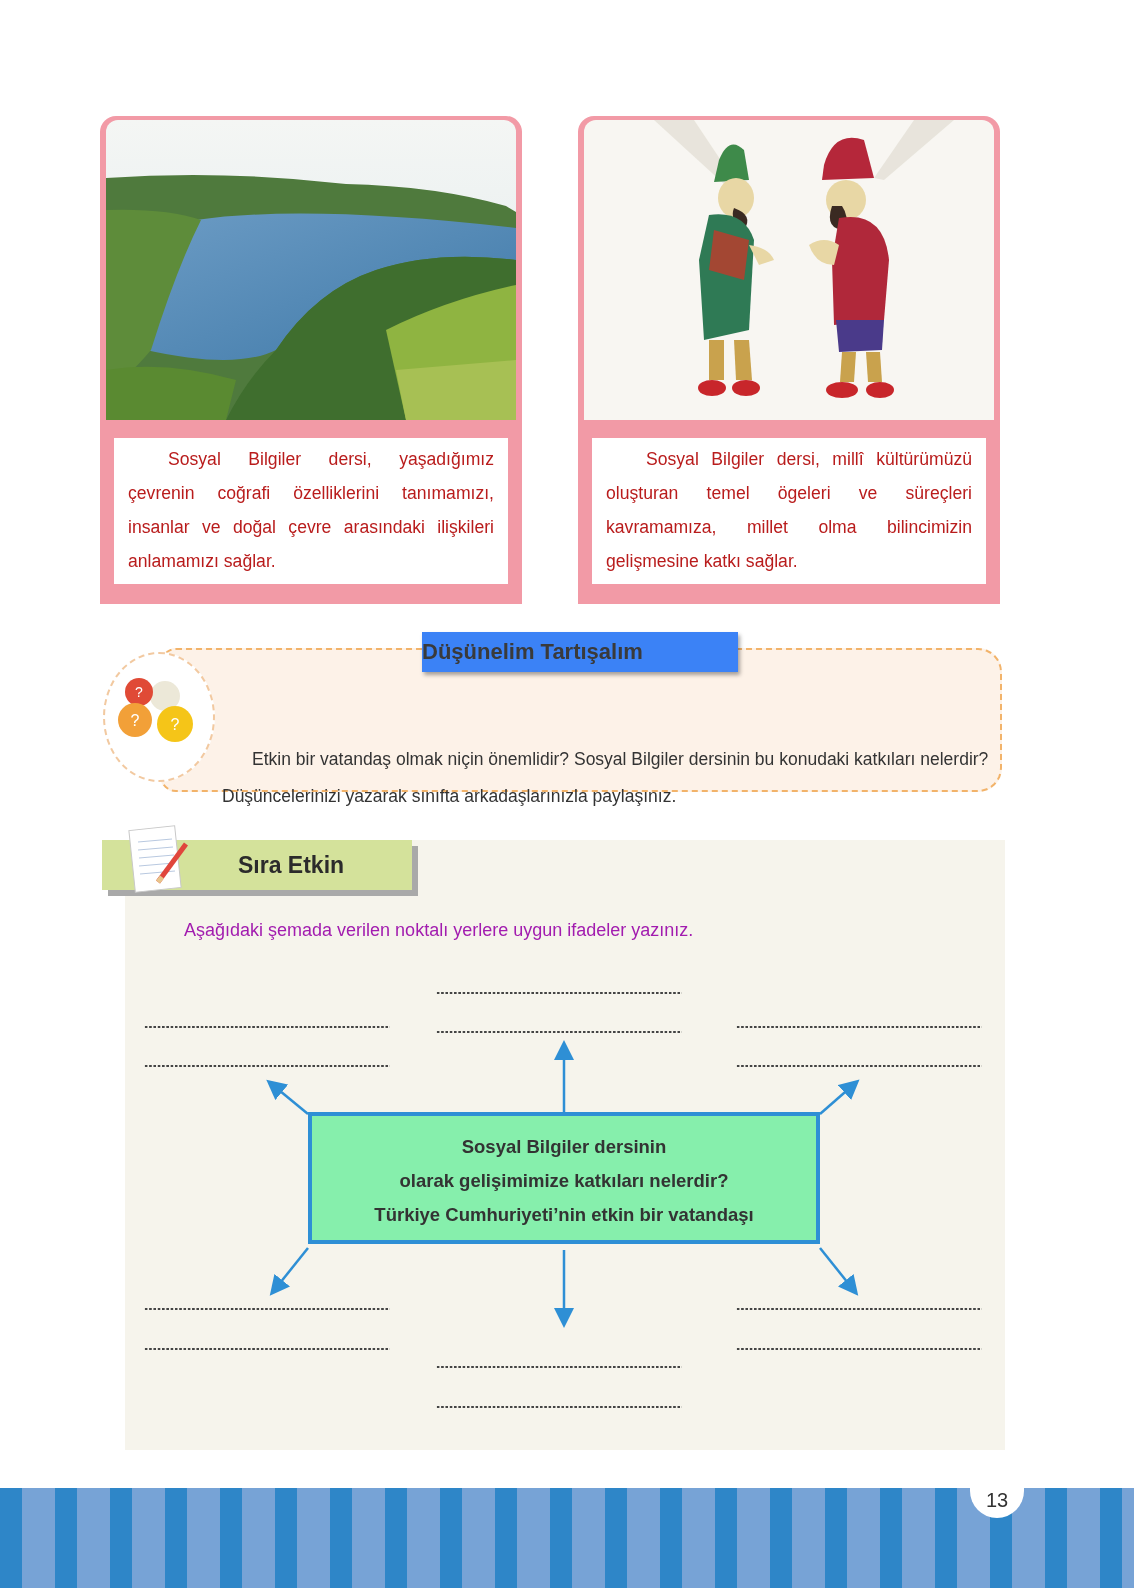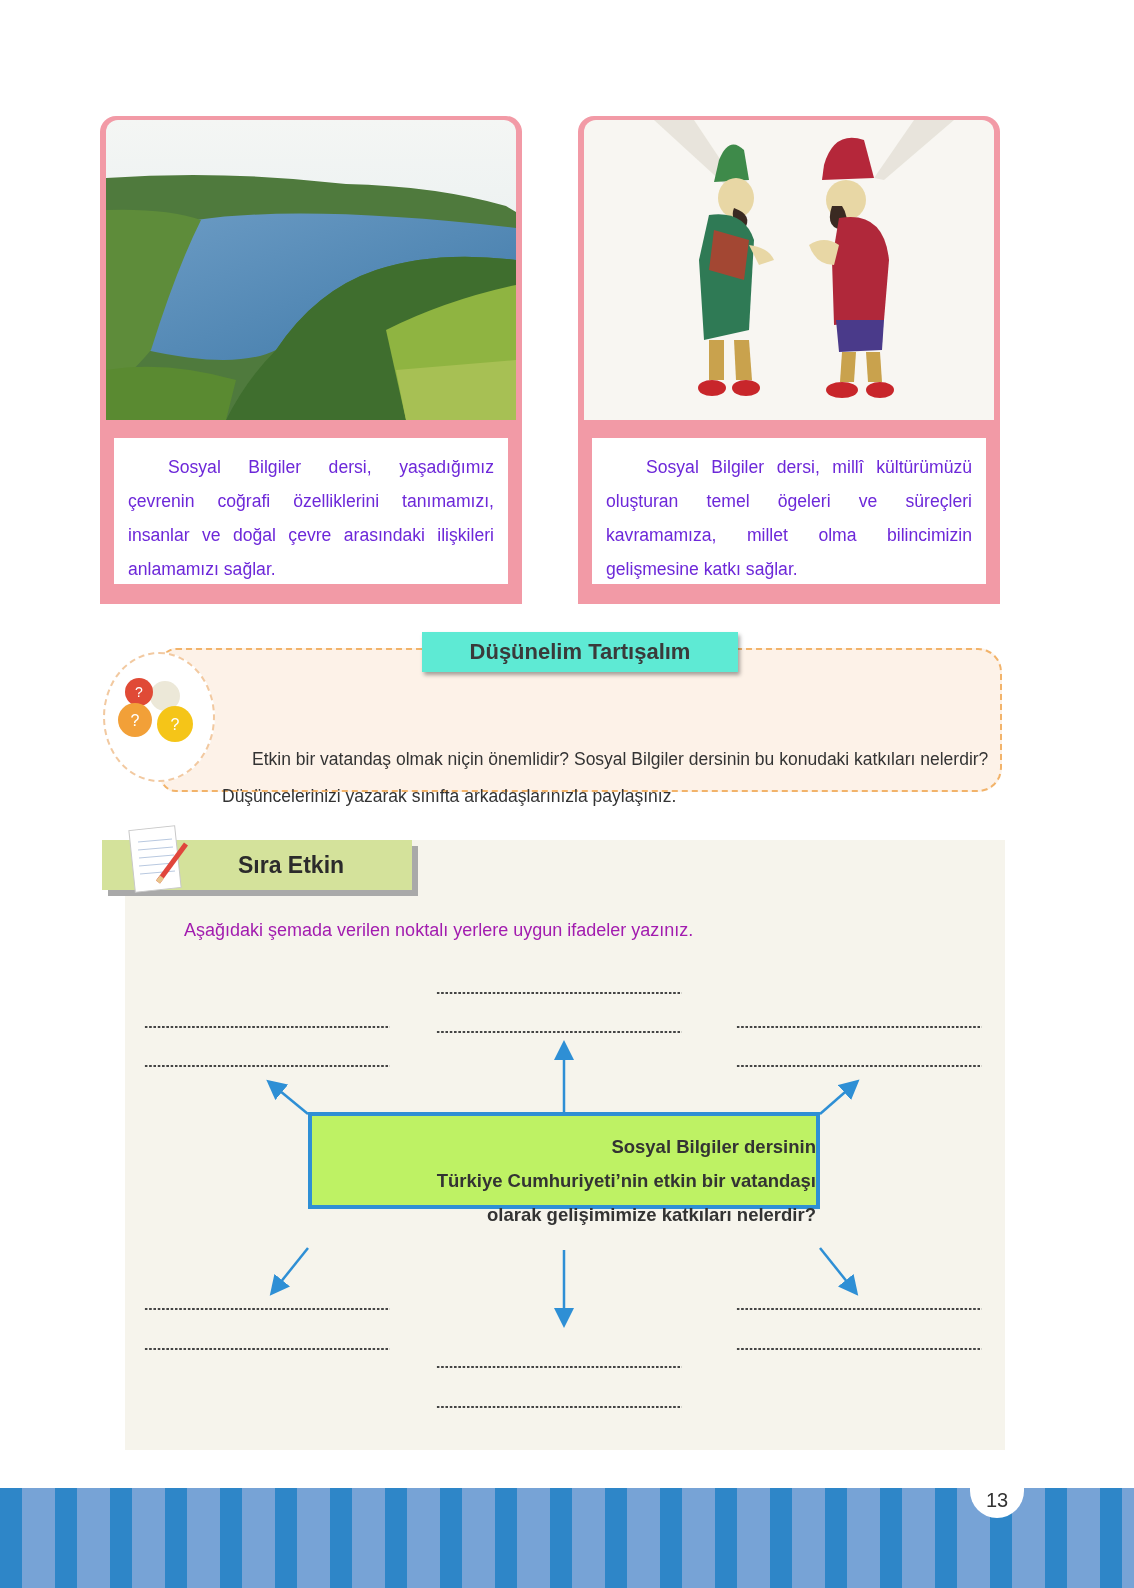--- a/index.html
+++ b/index.html
@@ -16,36 +16,36 @@
   }
   .card-left { left:100px; }
   .card-right { left:578px; }
   .card .photo {
     position:absolute; left:6px; top:4px; right:6px; height:300px;
     border-radius:12px 12px 0 0; overflow:hidden;
   }
   .card .caption {
     position:absolute; left:14px; right:14px; top:322px; height:146px;
     background:#ffffff; box-sizing:border-box;
-    padding:12px 14px 0 14px;
+    padding:4px 14px 0 14px;
     font-size:17.6px; line-height:34px; text-align:justify;
-    color:#6d28d9;
+    color:#b91c1c;
   }
   .caption .indent { display:inline-block; width:40px; }
 
   
   .discuss {
     position:absolute; left:160px; top:648px; width:842px; height:144px;
     background:#fdf2e8; border:2px dashed #f2b36a; border-radius:16px 24px 24px 16px;
     box-sizing:border-box;
   }
   .discuss-title {
     position:absolute; left:422px; top:632px; width:316px; height:40px;
-    background:#5eead4; box-shadow:2px 3px 4px rgba(0,0,0,0.35);
-    font-weight:bold; font-size:22px; text-align:center; line-height:40px;
+    background:#3b82f6; box-shadow:2px 3px 4px rgba(0,0,0,0.35);
+    font-weight:bold; font-size:22px; text-align:left; line-height:40px;
     color:#3a3a3a; z-index:3;
   }
   .discuss-circle {
     position:absolute; left:103px; top:652px; width:112px; height:130px;
     border-radius:50%; border:2px dashed #f2c9a0; background:#ffffff;
     z-index:2; box-sizing:border-box;
   }
   .discuss-text {
     position:absolute; left:222px; top:696px; width:770px;
     font-size:17.5px; line-height:37px; color:#333; z-index:2;margin-top:45px;
@@ -70,23 +70,23 @@
   }
   .task-instruction {
     position:absolute; left:184px; top:920px; font-size:18px; color:#a21caf;
   }
   .dots {
     position:absolute; height:6px; z-index:2;
     background-image:radial-gradient(circle, #444 1.2px, transparent 1.5px);
     background-size:4.3px 6px; background-repeat:repeat-x;
   }
   .center-box {
-    position:absolute; left:308px; top:1112px; width:512px; height:97px;
-    background:#bef264; border:4px solid #2e8fd5; box-sizing:border-box;
-    text-align:right; font-weight:bold; font-size:18.5px; line-height:34px;
+    position:absolute; left:308px; top:1112px; width:512px; height:132px;
+    background:#86efac; border:4px solid #2e8fd5; box-sizing:border-box;
+    text-align:center; font-weight:bold; font-size:18.5px; line-height:34px;
     padding-top:14px; color:#333; z-index:3;
   }
   .arrows-svg { position:absolute; left:0; top:0; z-index:2; pointer-events:none; }
 
   
   .footer {
     position:absolute; left:0; top:1488px; width:1134px; height:100px;
     background:repeating-linear-gradient(90deg,#2e86c8 0px,#2e86c8 22px,#77a3d6 22px,#77a3d6 55px);
   }
   .page-num {
@@ -219,18 +219,18 @@
     <line x1="564" y1="1250" x2="564" y2="1318"></line>
     <line x1="308" y1="1114" x2="274" y2="1086"></line>
     <line x1="820" y1="1114" x2="852" y2="1086"></line>
     <line x1="308" y1="1248" x2="276" y2="1288"></line>
     <line x1="820" y1="1248" x2="852" y2="1288"></line>
   </g>
 </svg>
 
 <div class="center-box">
   <div>Sosyal Bilgiler dersinin</div>
+  <div>olarak gelişimimize katkıları nelerdir?</div>
   <div>Türkiye Cumhuriyeti’nin etkin bir vatandaşı</div>
-  <div>olarak gelişimimize katkıları nelerdir?</div>
 </div>
 
 <div class="footer"></div>
 <div class="page-num">13</div>
 
 </body></html>

